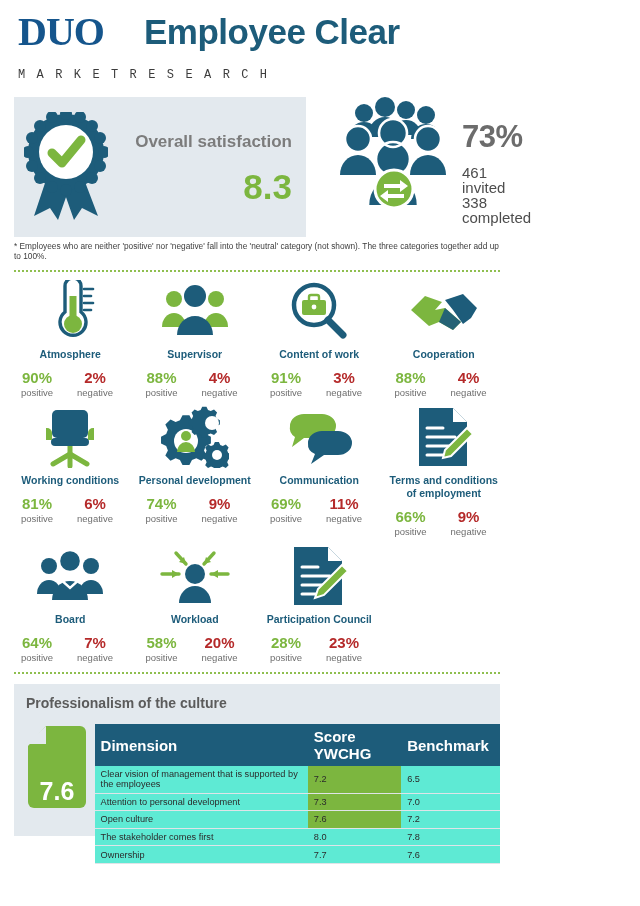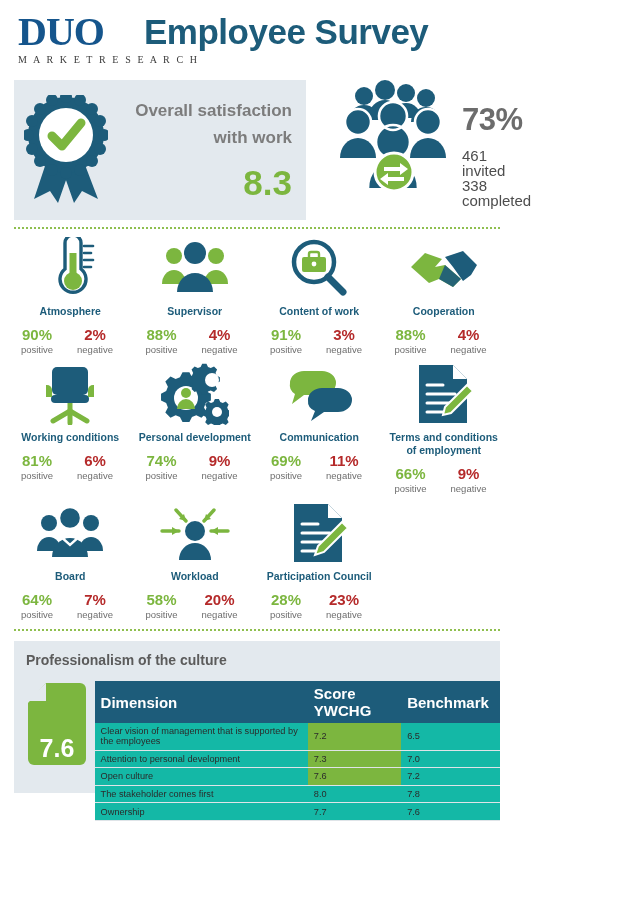--- a/index.html
+++ b/index.html
@@ -17,25 +17,25 @@
   .logo-block { width: 120px; padding-top: 2px; }
   .logo-duo {
     font-family: "Liberation Serif", serif;
     font-weight: bold;
     font-size: 40px;
     line-height: 40px;
     color: #15558c;
     letter-spacing: -1px;
   }
   .logo-sub {
-    font-family: Liberation Serif, serif;
-    font-size: 10px;
+    font-family: Liberation Mono, monospace;
+    font-size: 12px;
     letter-spacing: 2.1px;
     color: #3c3c3c;
-    margin-top: 2px;
+    margin-top: 16px;
     white-space: nowrap;
   }
   .page-title {
     font-size: 35px;
     font-weight: bold;
     color: #1d5c7a;
     line-height: 44px;
     margin-left: 6px;
     letter-spacing: -0.5px;
   }
@@ -110,39 +110,39 @@
     padding-left: 12px;
   }
   .prof-body { display: flex; margin-top: 13px; padding-left: 6px; }
   .doc-wrap { width: 92px; display: flex; justify-content: center; align-items: flex-start; }
   .prof-table { border-collapse: collapse; width: 500px; font-size: 9.2px; }
   .prof-table th {
     background: #1d5c7a; color: #ffffff; font-weight: bold;
     text-align: left; padding: 4px 6px; font-size: 15px;
   }
   .prof-table td {
-    background: #14b8a6; color: #2b2b2b;
+    background: #5eead4; color: #2b2b2b;
     padding: 3.3px 6px; border-bottom: 1px solid #dfe4e8;
   }
   .prof-table td.hl { background: #7cb63f; color: #2b2b2b; }
   .col-dim { width: 290px; }
   .col-score { width: 108px; }
   .col-bench { width: 102px; }
 </style>
 </head>
 <body>
 
 <div class="page">
 
   <div class="header">
     <div class="logo-block">
       <div class="logo-duo">DUO</div>
       <div class="logo-sub">M A R K E T   R E S E A R C H</div>
     </div>
-    <div class="page-title">Employee Survey</div>
+    <div class="page-title">Employee Clear</div>
   </div>
 
 
   <div class="stats">
 
     <div class="stat-box">
       <div class="ribbon-wrap">
         <svg width="84" height="110" viewBox="0 0 84 110">
           <polygon points="24,62 10,104 26,96 34,108 48,68" fill="#1d5c7a"></polygon>
           <polygon points="58,62 74,104 58,96 50,108 36,68" fill="#1d5c7a"></polygon>
@@ -166,21 +166,20 @@
               <circle cx="16" cy="14" r="6"></circle>
                 <circle cx="28" cy="5" r="6"></circle>
             </g>
           </g>
           <circle cx="42" cy="40" r="27" fill="#ffffff"></circle>
           <path d="M28 41 L38 51 L57 28" stroke="#7cb63f" stroke-width="9" fill="none" stroke-linecap="round" stroke-linejoin="round"></path>
         </svg>
       </div>
       <div class="stat-text">
         <div class="stat-label">Overall satisfaction</div>
-        <div class="stat-label">with work</div>
         <div class="stat-score">8.3</div>
       </div>
     </div>
 
     <div class="part-box">
       <div class="part-icon">
         <svg width="108" height="112" viewBox="0 0 108 112">
           <g fill="#1d5c7a">
 
             <circle cx="24" cy="16" r="9"></circle>
@@ -216,20 +215,21 @@
         </svg>
       </div>
       <div class="part-text">
         <div class="part-pct">73%</div>
         <div class="part-sub">461 invited</div>
         <div class="part-sub" style="margin-top:0">338 completed</div>
       </div>
     </div>
   </div>
 
+  <div class="footnote">* Employees who are neither 'positive' nor 'negative' fall into the 'neutral' category (not shown). The three categories together add up to 100%.</div>
 
   <div class="divider"></div>
 
   <div class="themes">
 
     <div class="theme-row">
 
       <div class="theme-cell">
         <div class="theme-icon">
           <svg width="54" height="62" viewBox="0 0 54 62">

